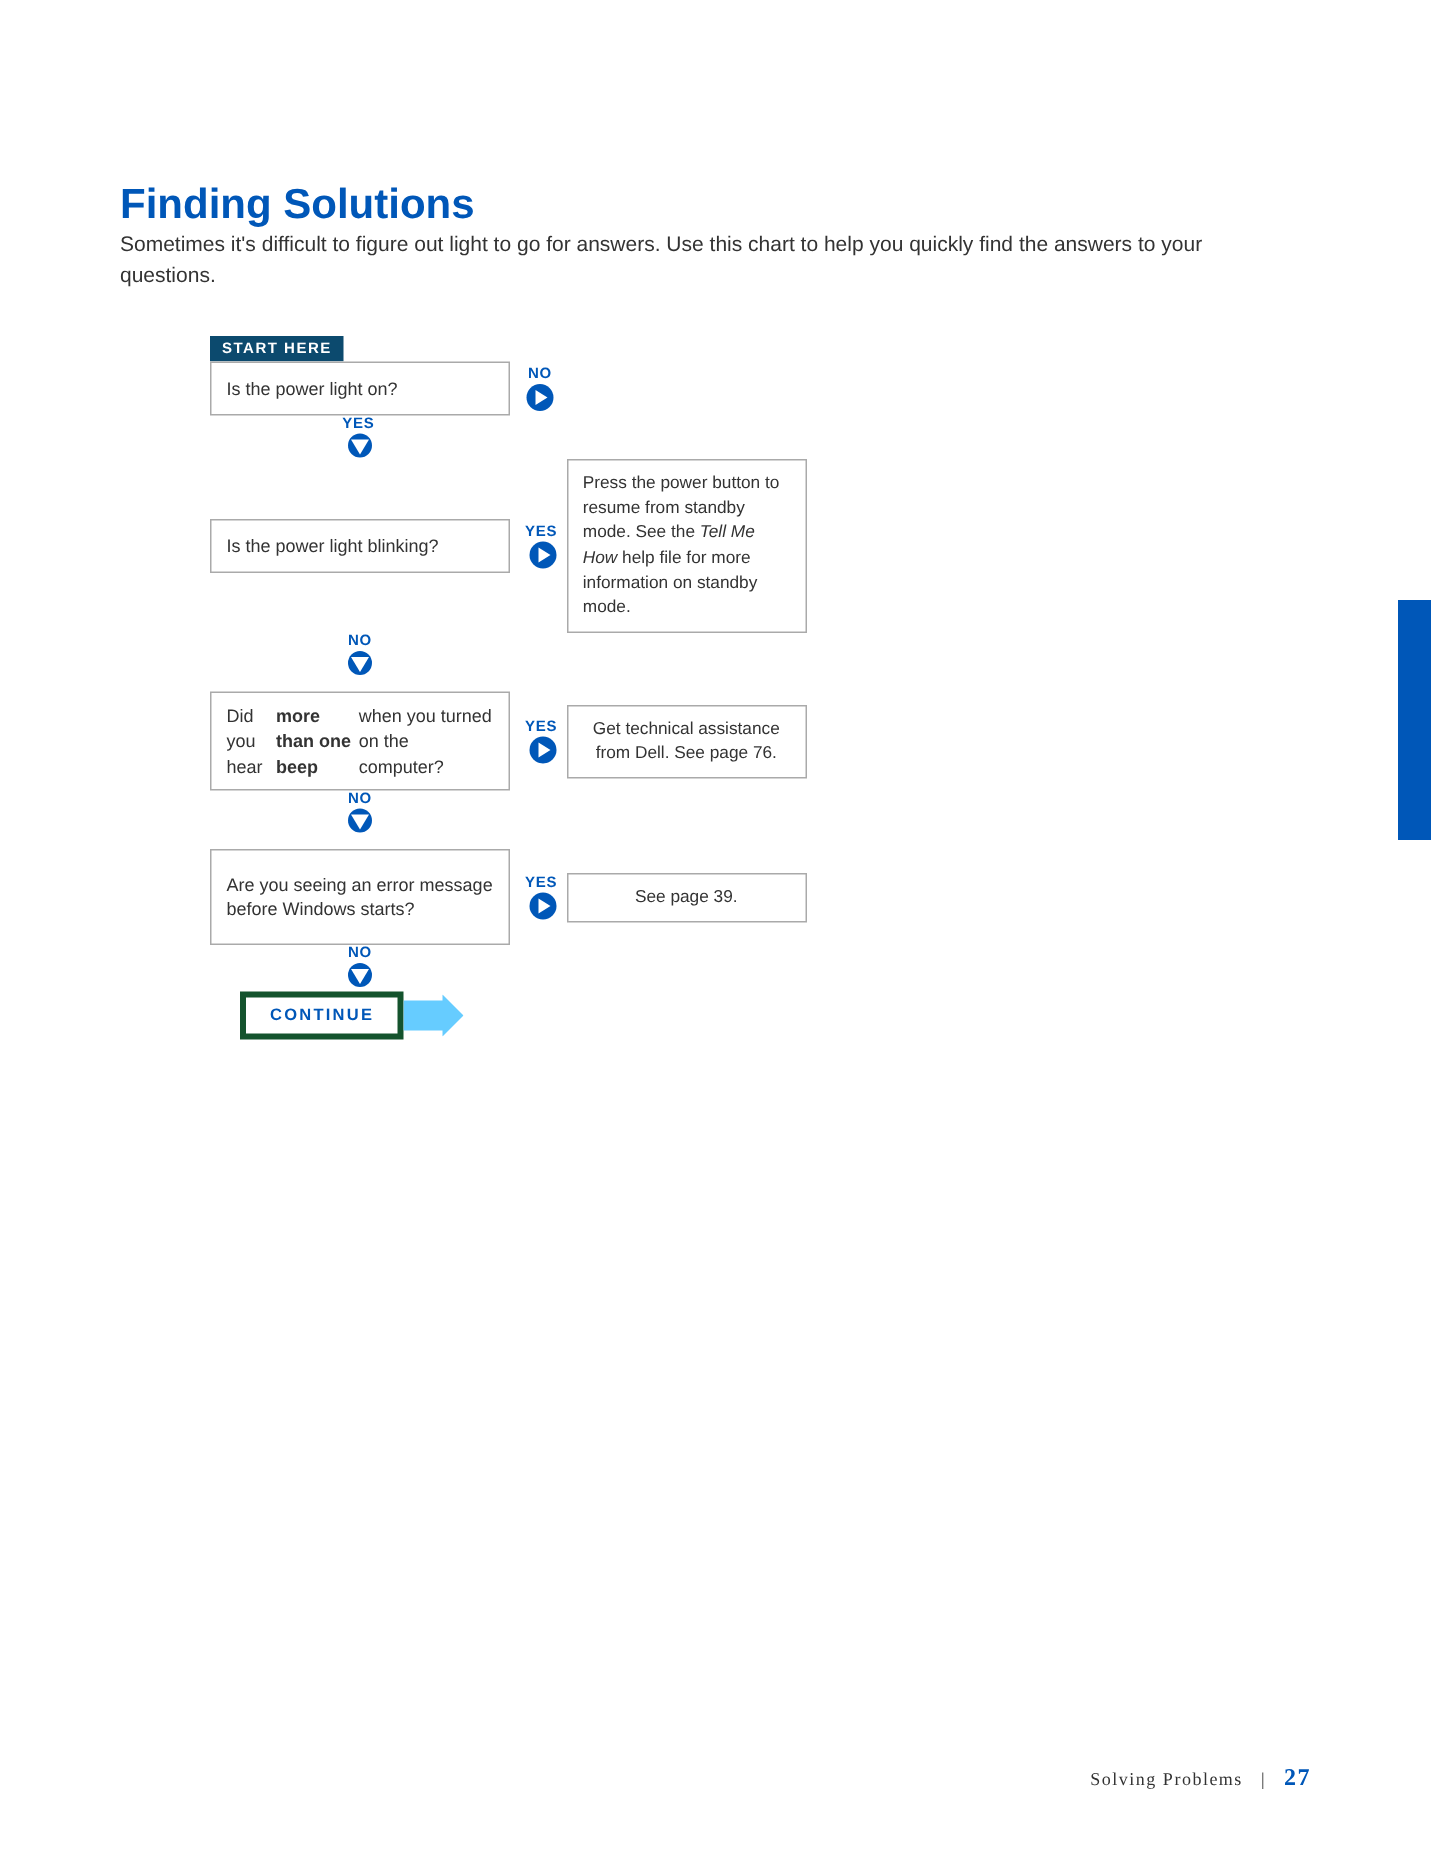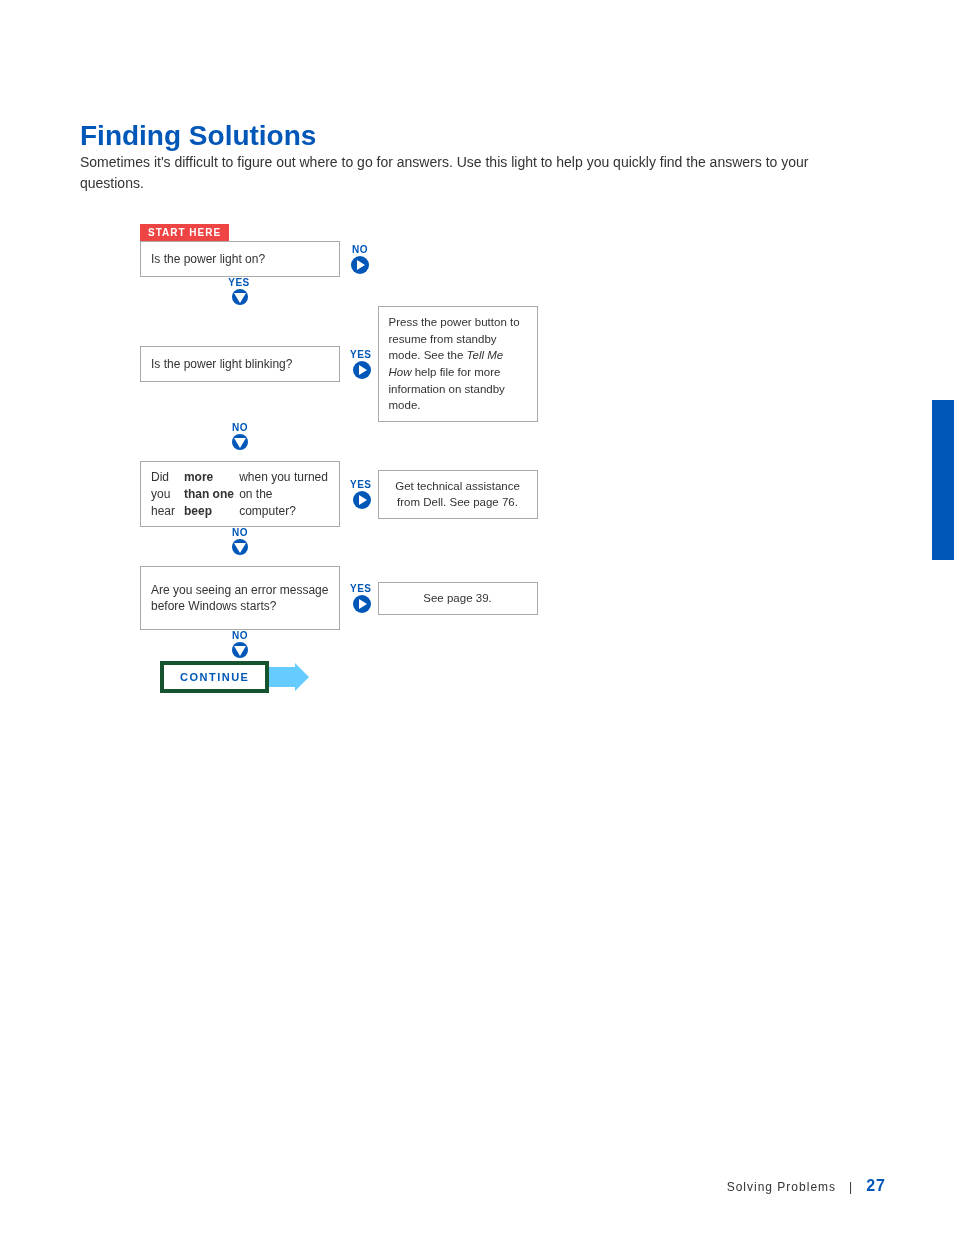--- a/index.html
+++ b/index.html
@@ -31,21 +31,21 @@
     }
 
     
     .flowchart {
       margin-left: 60px;
       position: relative;
       width: 520px;
     }
 
     .start-badge {
-      background: #ef4444;
+      background: #0c4a6e;
       color: #fff;
       font-size: 10px;
       font-weight: bold;
       letter-spacing: 1px;
       padding: 3px 8px;
       display: inline-block;
       margin-bottom: 0;
     }
 
     .flow-row {
@@ -141,41 +141,42 @@
       top: 400px;
       width: 22px;
       height: 160px;
       background: #0057b8;
     }
 
     
     .page-footer {
       position: absolute;
       bottom: 40px;
-      right: 68px;
+      right: 80px;
       font-size: 12px;
       color: #333;
       letter-spacing: 1px;
+      font-family: Liberation Serif, serif;
     }
 
     .page-footer .page-num {
       color: #0057b8;
       font-weight: bold;
       font-size: 16px;
     }
 
     .italic { font-style: italic; }
     .bold { font-weight: bold; }
   </style>
 </head>
 <body>
 
 <div class="page-content">
   <h1 class="page-title">Finding Solutions</h1>
-  <p class="intro-text">Sometimes it's difficult to figure out where to go for answers. Use this light to help you quickly find the answers to your questions.</p>
+  <p class="intro-text">Sometimes it's difficult to figure out light to go for answers. Use this chart to help you quickly find the answers to your questions.</p>
 
   <div class="flowchart">
 
     <div style="display:flex; align-items:flex-end;">
       <div class="start-badge">START HERE</div>
     </div>
 
     <div class="flow-row">
       <div class="question-box q1-box">
         <span>Is the power light on?</span>

